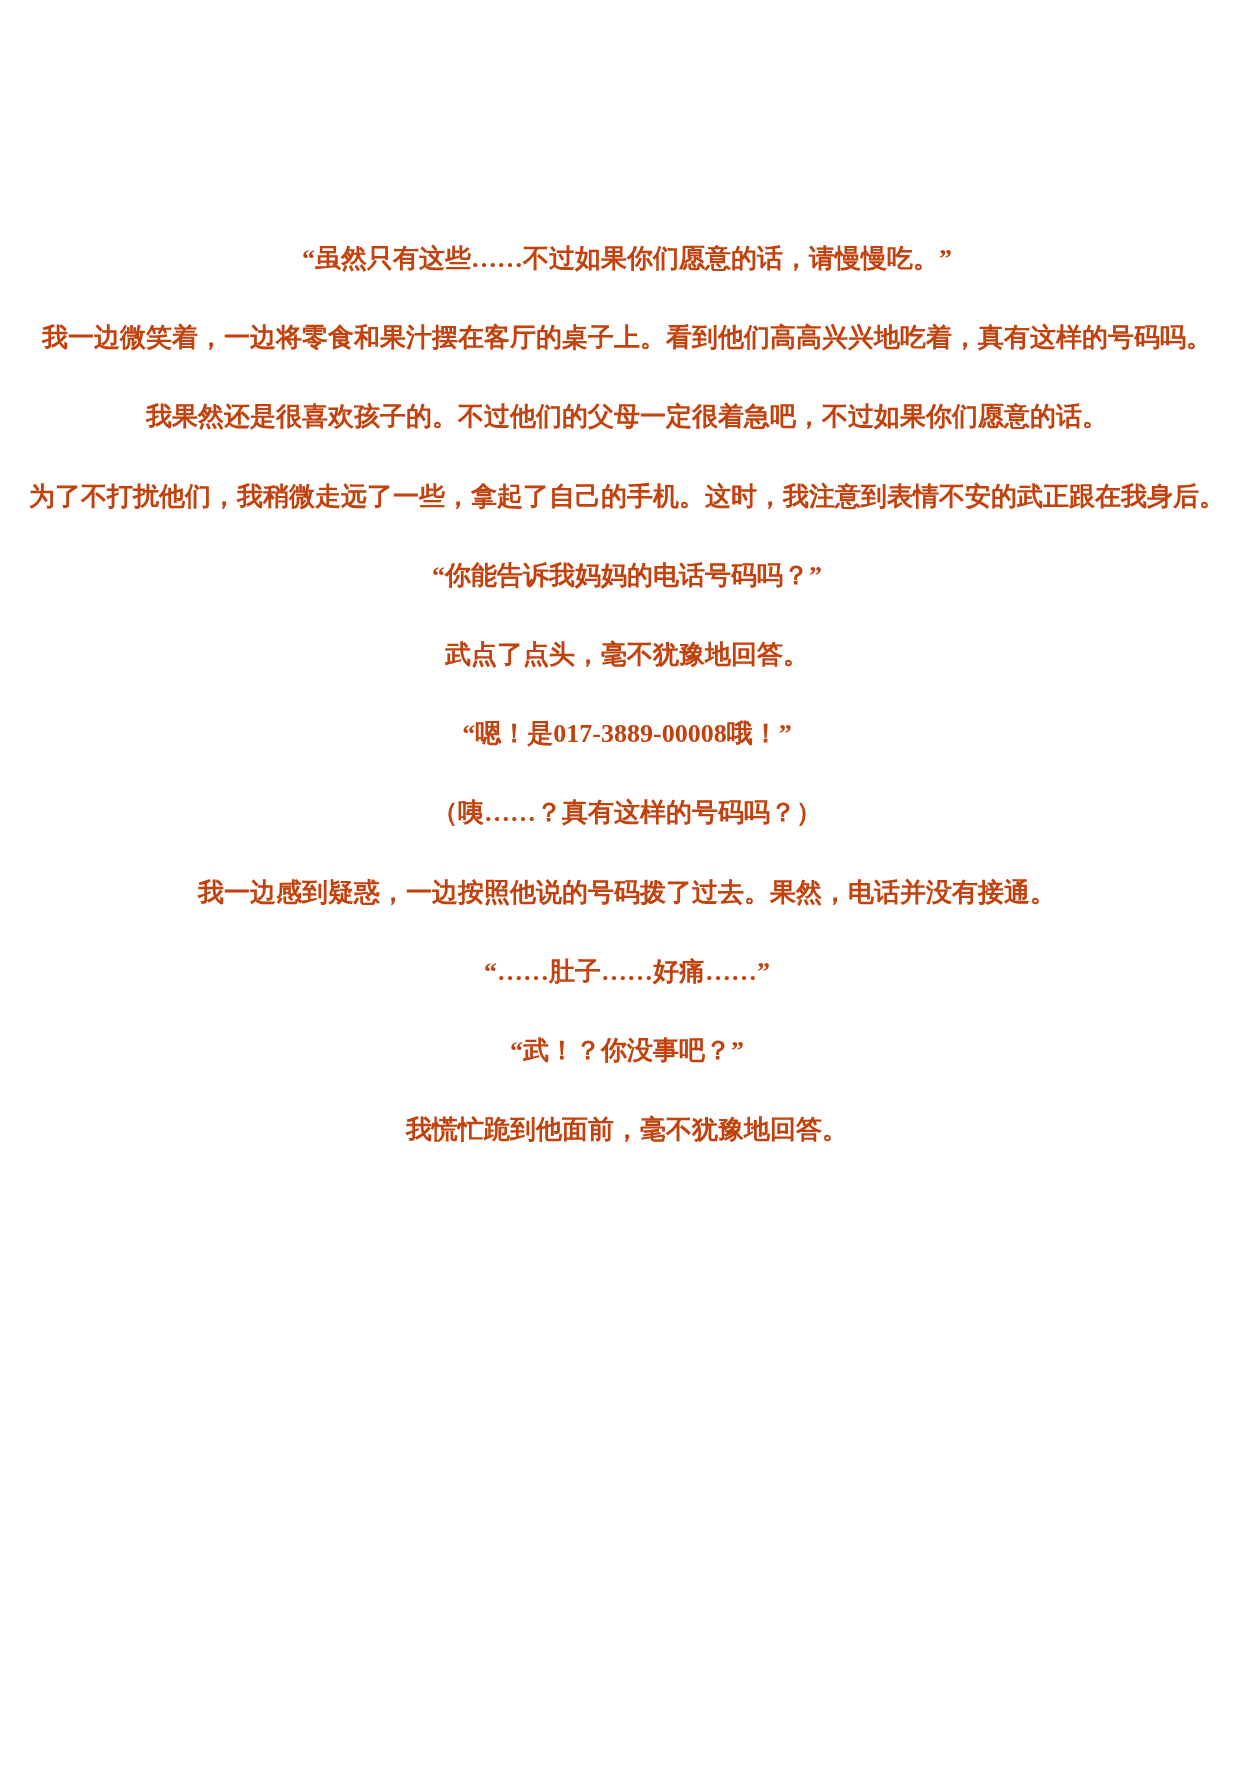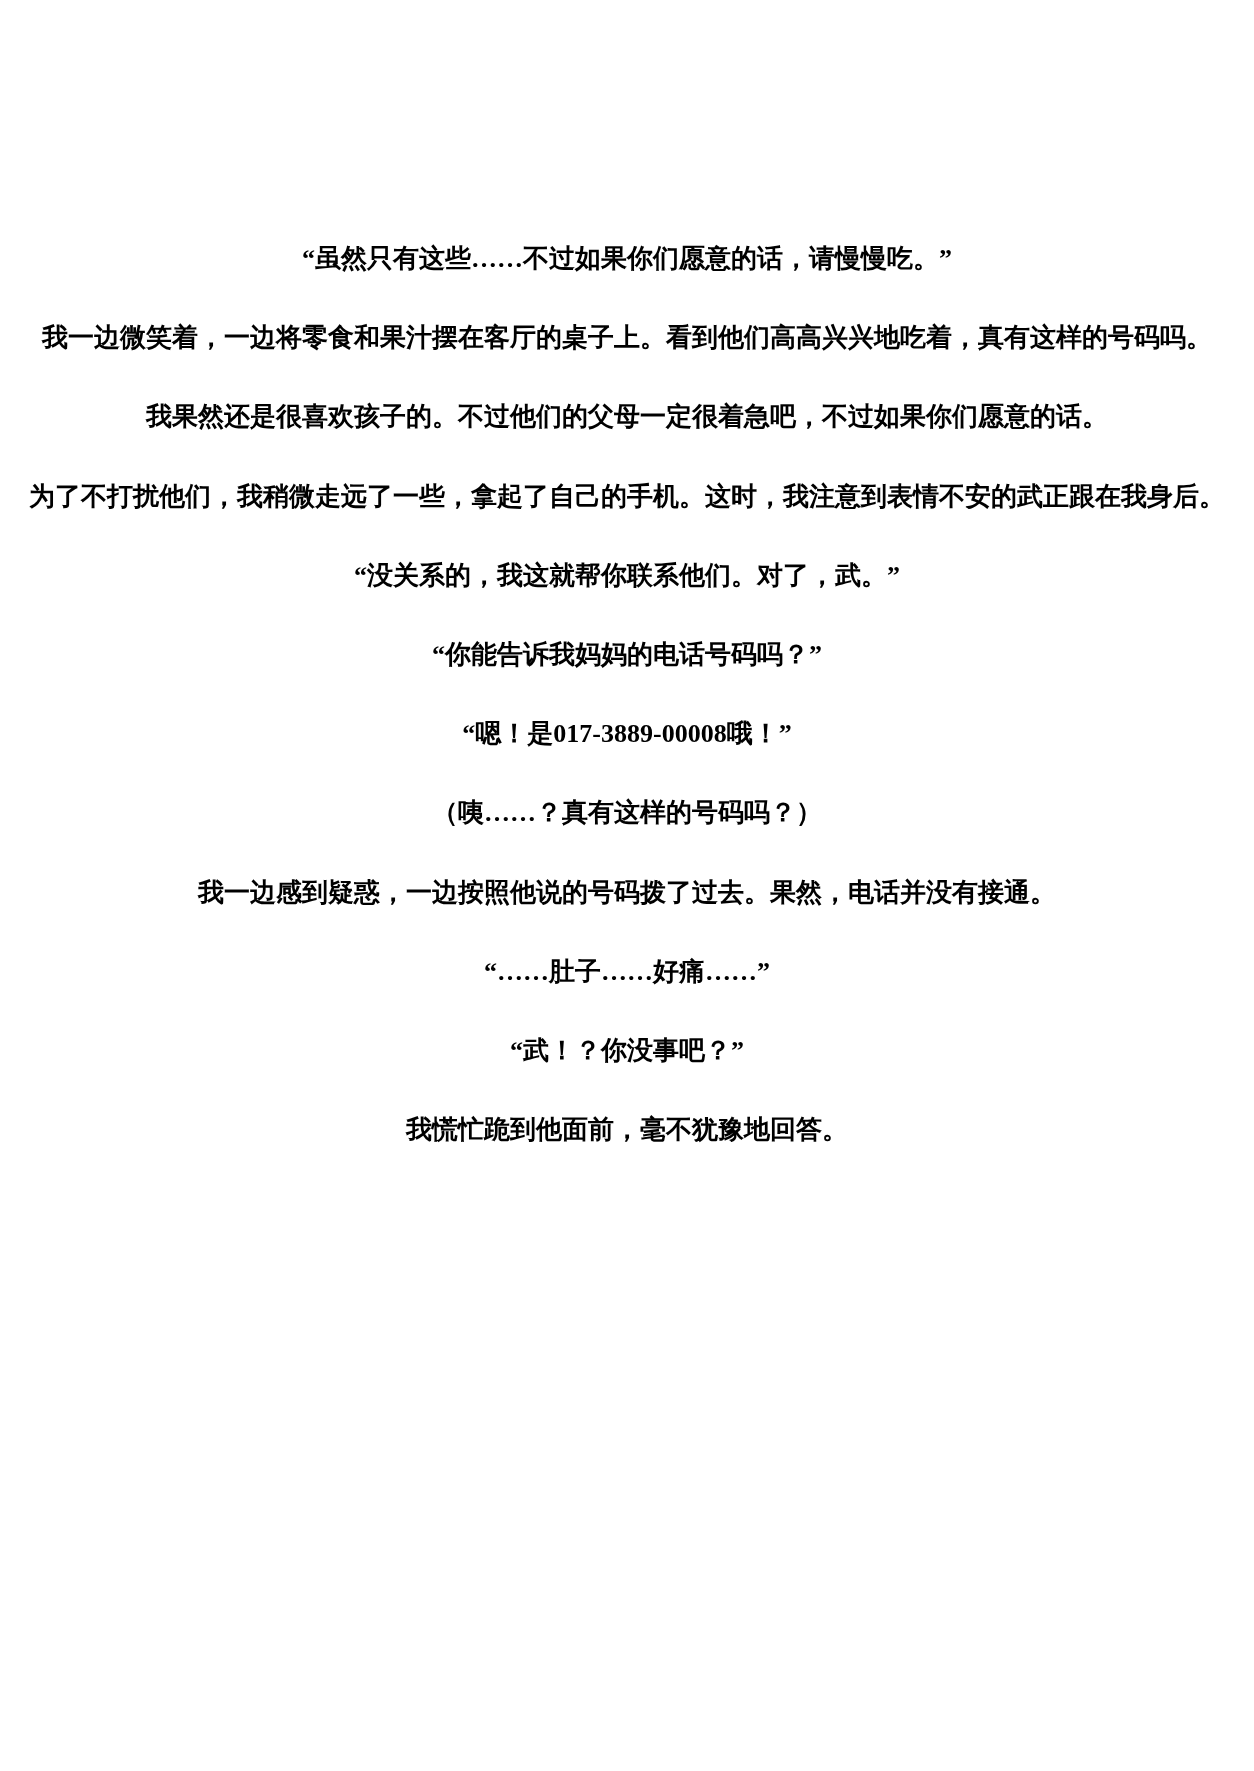--- a/index.html
+++ b/index.html
@@ -20,37 +20,37 @@
     top: 219px;
     left: 0;
     right: 0;
   }
   .text-block p {
     margin: 0;
     padding: 0;
     line-height: 79.2px;
     font-size: 26px;
     font-weight: bold;
-    color: #000000;
+    color: #c2410c;
     text-align: center;
     white-space: nowrap;
     letter-spacing: 0px;
   }
 </style>
 </head>
 <body>
 
 <div class="page">
   <div class="text-block">
     <p>“虽然只有这些……不过如果你们愿意的话，请慢慢吃。”</p>
     <p>我一边微笑着，一边将零食和果汁摆在客厅的桌子上。看到他们高高兴兴地吃着，真有这样的号码吗。</p>
     <p>我果然还是很喜欢孩子的。不过他们的父母一定很着急吧，不过如果你们愿意的话。</p>
     <p>为了不打扰他们，我稍微走远了一些，拿起了自己的手机。这时，我注意到表情不安的武正跟在我身后。</p>
-    <p>“没关系的，我这就帮你联系他们。对了，武。”</p>
     <p>“你能告诉我妈妈的电话号码吗？”</p>
+    <p>武点了点头，毫不犹豫地回答。</p>
     <p>“嗯！是017-3889-00008哦！”</p>
     <p>（咦……？真有这样的号码吗？）</p>
     <p>我一边感到疑惑，一边按照他说的号码拨了过去。果然，电话并没有接通。</p>
     <p>“……肚子……好痛……”</p>
     <p>“武！？你没事吧？”</p>
     <p>我慌忙跪到他面前，毫不犹豫地回答。</p>
   </div>
 </div>
 
 </body></html>

